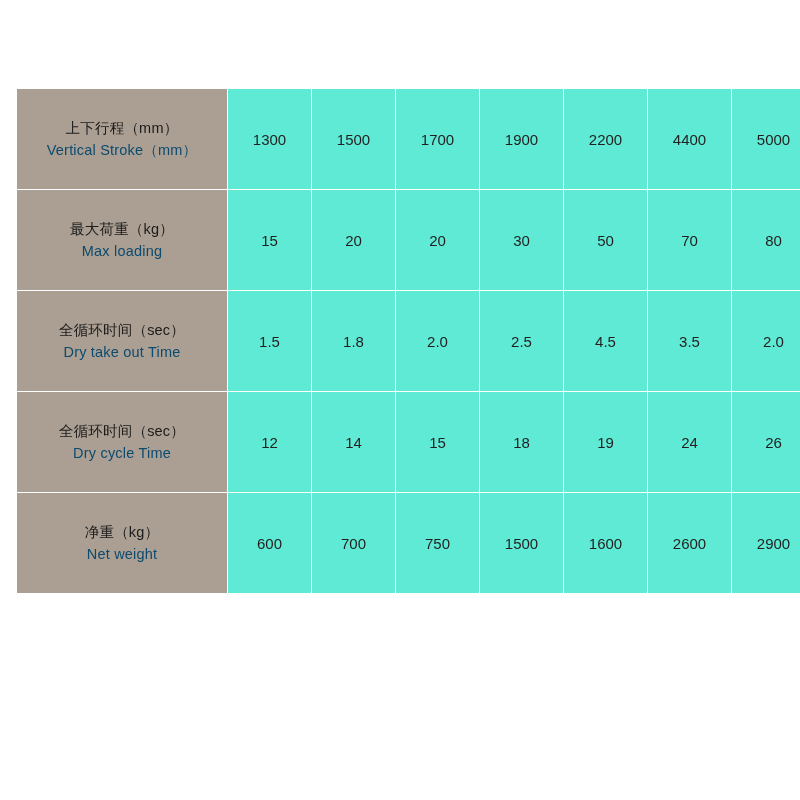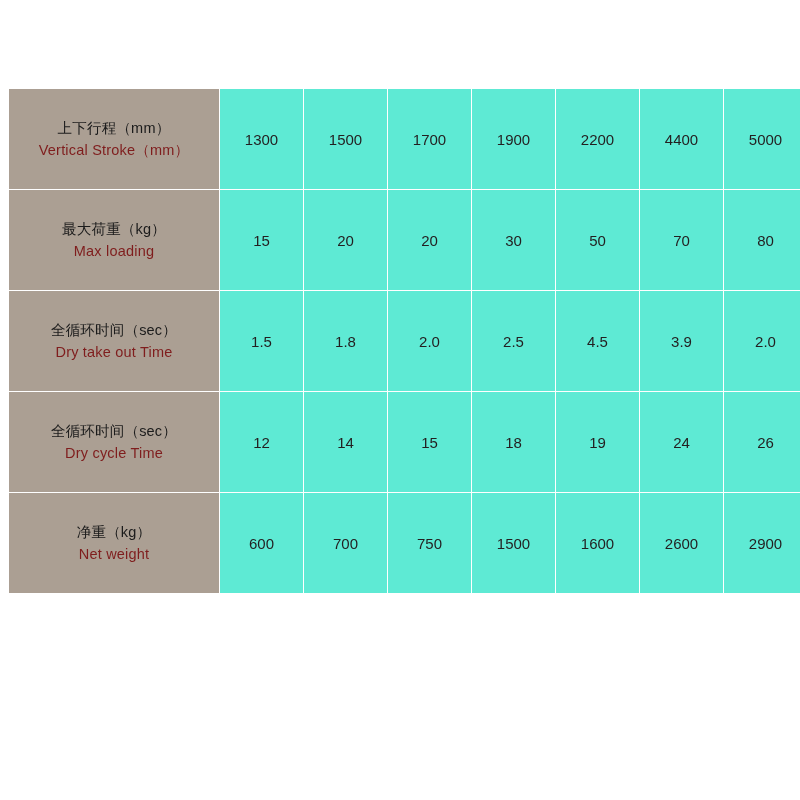--- a/index.html
+++ b/index.html
@@ -8,21 +8,21 @@
   }
   body {
     width: 800px;
     height: 800px;
     background: #ffffff;
     font-family: "Liberation Sans", sans-serif;
     overflow: hidden;
   }
   .sheet {
     position: absolute;
-    left: 8px;
+    left: 16px;
     top: 88px;
     width: 744px;
   }
   table.spec {
     border-collapse: collapse;
     width: 792px;
     margin-left: 0px;
     table-layout: fixed;
   }
   table.spec tr {
@@ -44,21 +44,21 @@
   }
   td.label .cn {
     display: block;
     font-size: 14.5px;
     color: #1b1b1b;
     letter-spacing: 0.2px;
   }
   td.label .en {
     display: block;
     font-size: 14.5px;
-    color: #7f1d1d;
+    color: #0c4a6e;
     letter-spacing: 0.2px;
     text-align: center;
   }
   td.value {
     background: #5eead4;
     font-size: 15px;
     color: #1b1b1b;
     width: 83px;
   }
 </style>
@@ -100,21 +100,21 @@
       <tr>
         <td class="label">
           <span class="cn">全循环时间（sec）</span>
           <span class="en">Dry take out Time</span>
         </td>
         <td class="value">1.5</td>
         <td class="value">1.8</td>
         <td class="value">2.0</td>
         <td class="value">2.5</td>
         <td class="value">4.5</td>
-        <td class="value">3.9</td>
+        <td class="value">3.5</td>
         <td class="value">2.0</td>
       </tr>
 
       <tr>
         <td class="label">
           <span class="cn">全循环时间（sec）</span>
           <span class="en">Dry cycle Time</span>
         </td>
         <td class="value">12</td>
         <td class="value">14</td>

